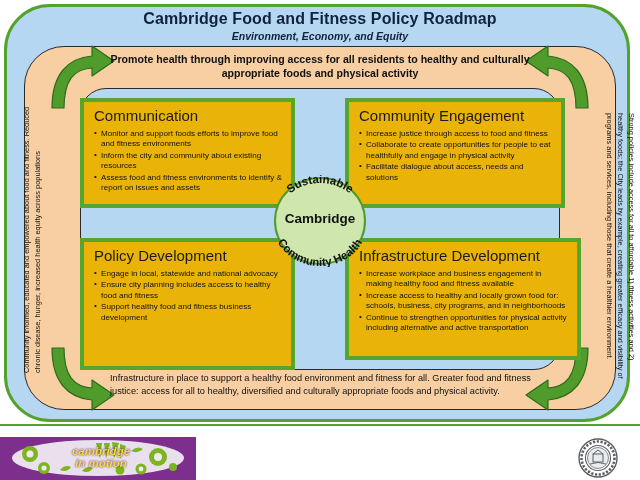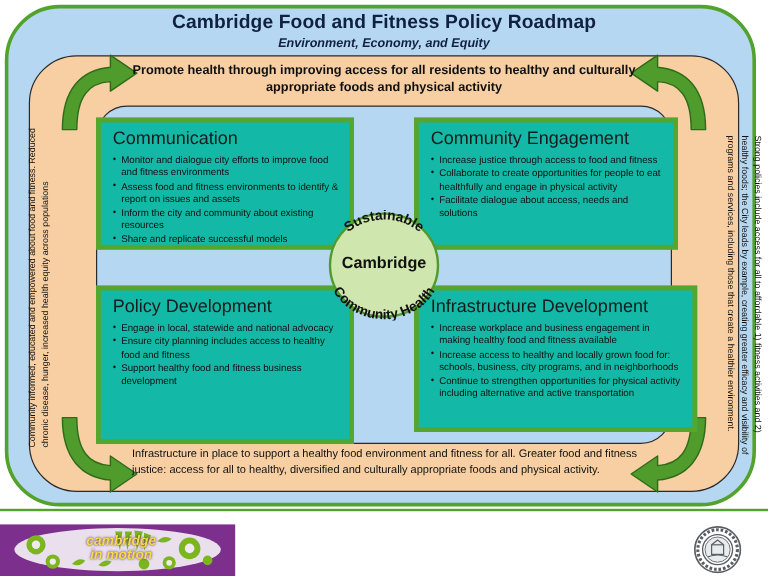--- a/index.html
+++ b/index.html
@@ -68,21 +68,21 @@
   }
   .side-right{
     left:486px;top:230px;width:268px;height:34px;
     transform:rotate(90deg);
     text-align:left;
   }
 
   
   .quad{
     position:absolute;
-    background:#14b8a6;
+    background:#eab308;
     border:4px solid #55a62e;
     box-sizing:border-box;
     padding:6px 8px 4px 10px;
   }
   .quad-title{
     font-size:15px;color:#1a1a1a;font-weight:normal;
     margin:0 0 4px 0;line-height:1.1;
   }
   .quad ul{margin:0;padding:0;list-style:none;}
   .quad li{
@@ -165,24 +165,23 @@
 
   <div class="banner banner-top">Promote health through improving access for all residents to healthy and culturally appropriate foods and physical activity</div>
   <div class="banner banner-bottom">Infrastructure in place to support a healthy food environment and fitness for all. Greater food and fitness justice: access for all to healthy, diversified and culturally appropriate foods and physical activity.</div>
 
   <div class="side-text side-left">Community informed, educated and empowered about food and fitness. Reduced chronic disease, hunger, increased health equity across populations</div>
   <div class="side-text side-right">Strong policies include access for all to affordable 1) fitness activities and 2) healthy foods; the City leads by example, creating greater efficacy and visibility of programs and services, including those that create a healthier environment.</div>
 
   <div class="quad" id="quad-communication">
     <div class="quad-title">Communication</div>
     <ul>
-      <li>Monitor and dialogue city efforts to improve food and fitness environments</li>
+      <li>Monitor and support foods efforts to improve food and fitness environments</li>
+      <li>Inform the city and community about existing resources</li>
       <li>Assess food and fitness environments to identify &amp; report on issues and assets</li>
-      <li>Inform the city and community about existing resources</li>
-      <li>Share and replicate successful models</li>
     </ul>
   </div>
 
   <div class="quad" id="quad-community">
     <div class="quad-title">Community Engagement</div>
     <ul>
       <li>Increase justice through access to food and fitness</li>
       <li>Collaborate to create opportunities for people to eat healthfully and engage in physical activity</li>
       <li>Facilitate dialogue about access, needs and solutions</li>
     </ul>

